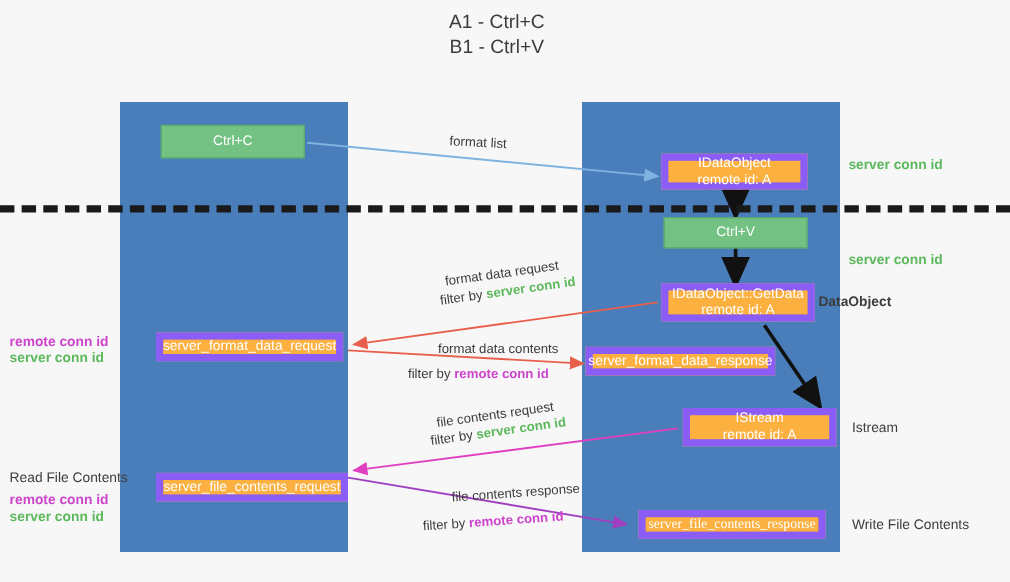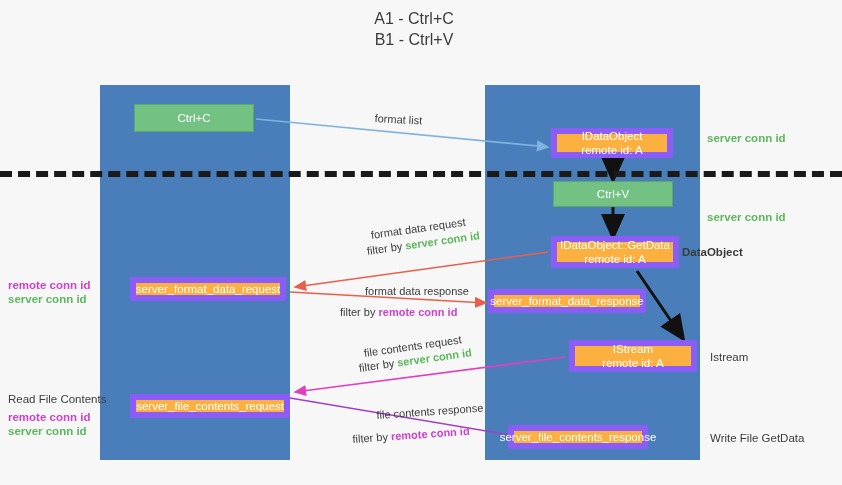--- a/index.html
+++ b/index.html
@@ -141,46 +141,46 @@
   </div>
 
   <div class="box orange" style="left:488px;top:289px;width:158px;height:24px;">
     <span>server_format_data_response</span>
   </div>
 
   <div class="box orange" style="left:130px;top:394px;width:160px;height:24px;">
     <span>server_file_contents_request</span>
   </div>
 
-  <div class="box orange" style="left:508px;top:425px;width:140px;height:24px;">
+  <div class="box orange" style="left:532px;top:425px;width:156px;height:24px;font-family:Liberation Serif, serif;">
     <span>server_file_contents_response</span>
   </div>
 
   <div class="side-label" style="left:8px;top:278px;">
     <div class="purple-txt">remote conn id</div>
     <div class="green-txt">server conn id</div>
   </div>
 
   <div class="side-label plain-txt" style="left:8px;top:392px;">Read File Contents</div>
 
   <div class="side-label" style="left:8px;top:410px;">
     <div class="purple-txt">remote conn id</div>
     <div class="green-txt">server conn id</div>
   </div>
 
-  <div class="side-label plain-txt" style="left:710px;top:431px;">Write File GetData</div>
+  <div class="side-label plain-txt" style="left:710px;top:431px;">Write File Contents</div>
 
   <div class="edge-label" style="left:375px;top:111px;transform:rotate(3deg);">format list</div>
 
   <div class="edge-label" style="left:370px;top:228px;transform:rotate(-8deg);">format data request</div>
   <div class="edge-label" style="left:366px;top:244px;transform:rotate(-8deg);">
     <span class="plain-txt">filter by </span><span class="green-txt">server conn id</span>
   </div>
 
-  <div class="edge-label" style="left:365px;top:284px;">format data response</div>
+  <div class="edge-label" style="left:365px;top:284px;">format data contents</div>
   <div class="edge-label" style="left:340px;top:305px;">
     <span class="plain-txt">filter by </span><span class="purple-txt">remote conn id</span>
   </div>
 
   <div class="edge-label" style="left:363px;top:346px;transform:rotate(-8deg);">file contents request</div>
   <div class="edge-label" style="left:358px;top:361px;transform:rotate(-8deg);">
     <span class="plain-txt">filter by </span><span class="green-txt">server conn id</span>
   </div>
 
   <div class="edge-label" style="left:376px;top:408px;transform:rotate(-4deg);">file contents response</div>

